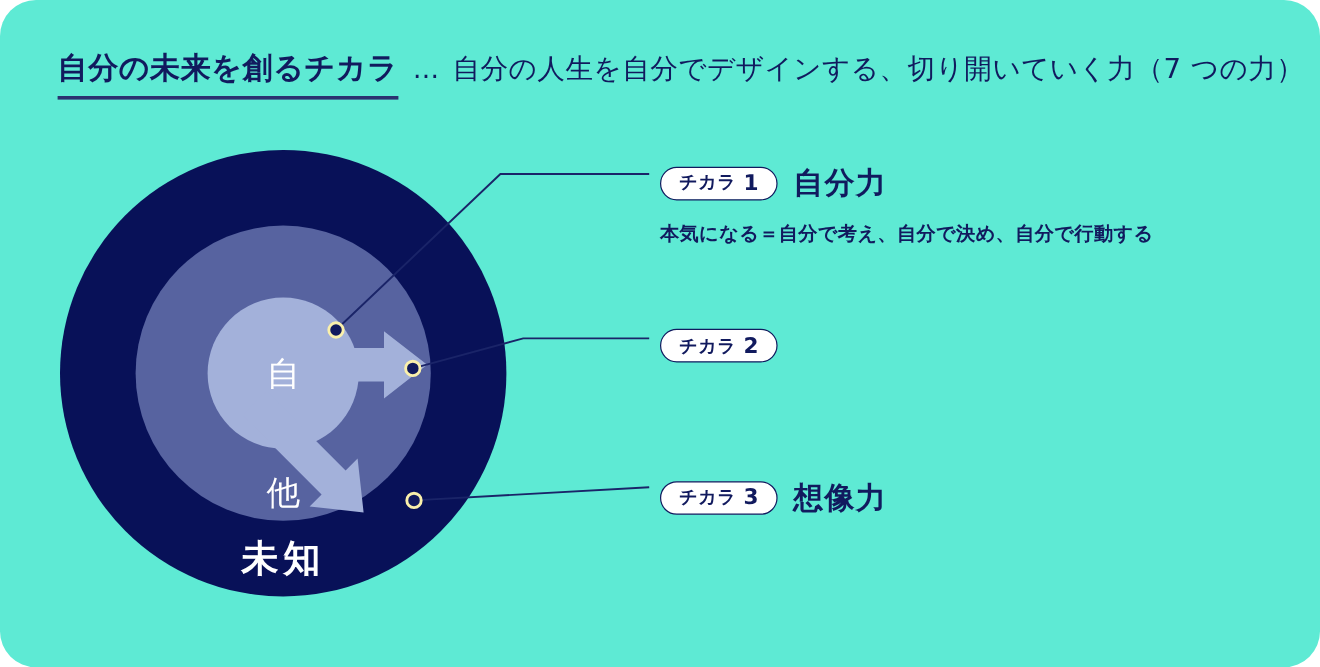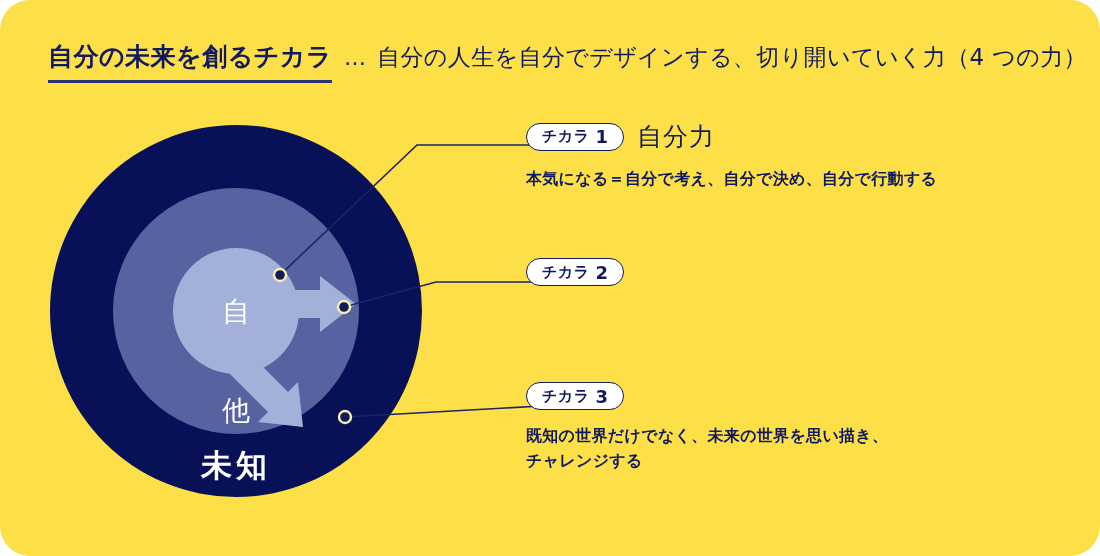--- a/index.html
+++ b/index.html
@@ -8,21 +8,21 @@
     padding: 0;
     background: #ffffff;
   }
   body {
     font-family: "DejaVu Sans", "Liberation Sans", sans-serif;
   }
   #page {
     position: relative;
     width: 1100px;
     height: 556px;
-    background: #fde047;
+    background: #5eead4;
     border-radius: 30px;
     overflow: hidden;
   }
 
   
   .header {
     position: absolute;
     left: 48px;
     top: 40px;
     white-space: nowrap;
@@ -62,21 +62,22 @@
     font-family: "DejaVu Sans", "Liberation Sans", sans-serif;
     text-anchor: middle;
   }
   .lbl-self  { font-size: 28px; }
   .lbl-other { font-size: 28px; }
   .lbl-unknown { font-size: 31px; font-weight: bold; letter-spacing: 4px; }
 
   
   .callout {
     position: absolute;
-    left: 526px;
+    left: 550px;
+    margin-top: 16px;
   }
   #callout-1 { top: 120px; }
   #callout-2 { top: 258px; }
   #callout-3 { top: 382px; }
 
   .callout-head {
     display: flex;
     align-items: center;
     gap: 13px;
   }
@@ -102,45 +103,45 @@
   .badge-num {
     font-size: 18px;
     font-weight: bold;
     color: #111a5e;
     line-height: 1;
     position: relative;
     top: 0.5px;
   }
   .callout-title {
     font-size: 25px;
-    font-weight: normal;
+    font-weight: bold;
     color: #111a5e;
     letter-spacing: 1px;
     text-align: right;
   }
   .callout-desc {
     margin-top: 14px;
     font-size: 16px;
     font-weight: bold;
     color: #111a5e;
     line-height: 1.55;
     letter-spacing: 0.3px;
     max-width: 520px;
   }
-  .callout-desc span { display: block; }
+  .callout-desc span { display: block; text-align: center; }
 </style>
 </head>
 <body>
 
 <div id="page">
 
   <div class="header">
     <span class="header-lead">自分の未来を創るチカラ</span>
     <span class="header-sep">…</span>
-    <span class="header-sub">自分の人生を自分でデザインする、切り開いていく力（4 つの力）</span>
+    <span class="header-sub">自分の人生を自分でデザインする、切り開いていく力（7 つの力）</span>
   </div>
 
   <svg id="diagram" viewBox="0 0 560 460">
 
     <circle cx="236" cy="221" r="186" fill="#081158"></circle>
 
     <circle cx="236" cy="221" r="123" fill="#5763a0"></circle>
 
     <circle cx="236" cy="221" r="63" fill="#a3b1da"></circle>
 
@@ -183,20 +184,17 @@
       </span>
     </div>
   </div>
 
   <div class="callout" id="callout-3">
     <div class="callout-head">
       <span class="badge">
         <span class="badge-text">チカラ</span>
         <span class="badge-num">3</span>
       </span>
-    </div>
-    <div class="callout-desc">
-      <span>既知の世界だけでなく、未来の世界を思い描き、</span>
-      <span>チャレンジする</span>
+      <span class="callout-title">想像力</span>
     </div>
   </div>
 
 </div>
 
 </body></html>

